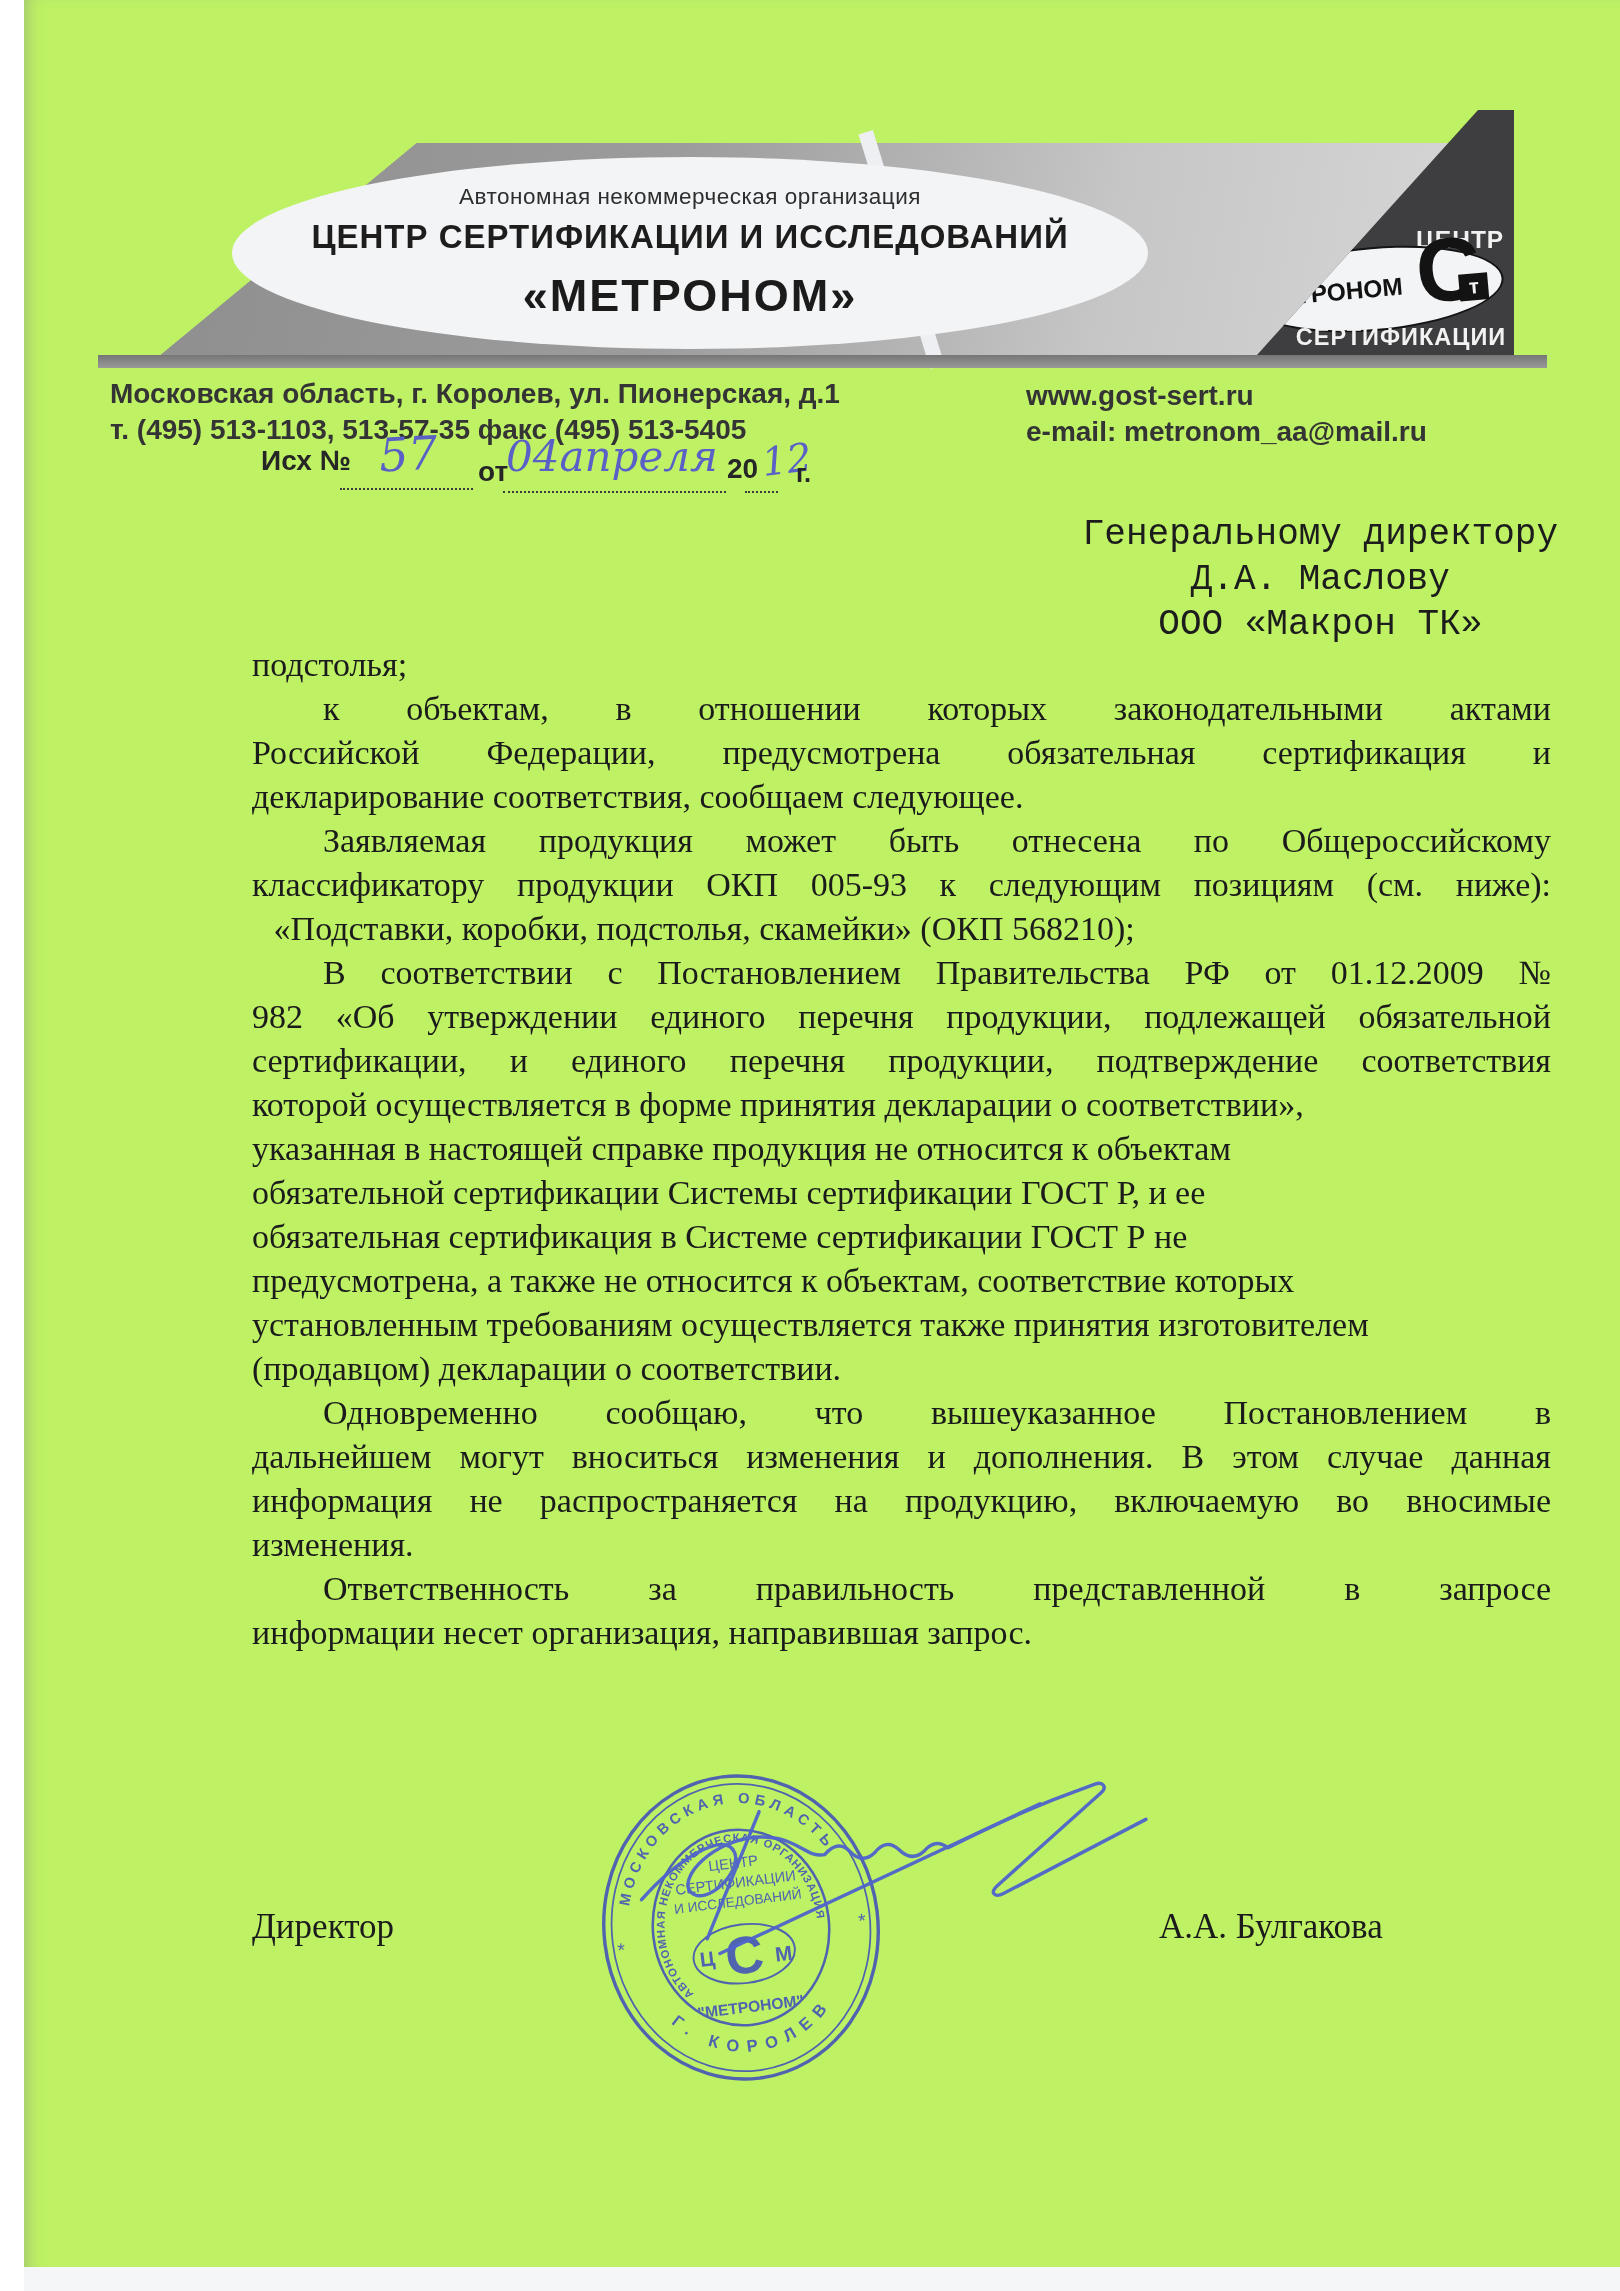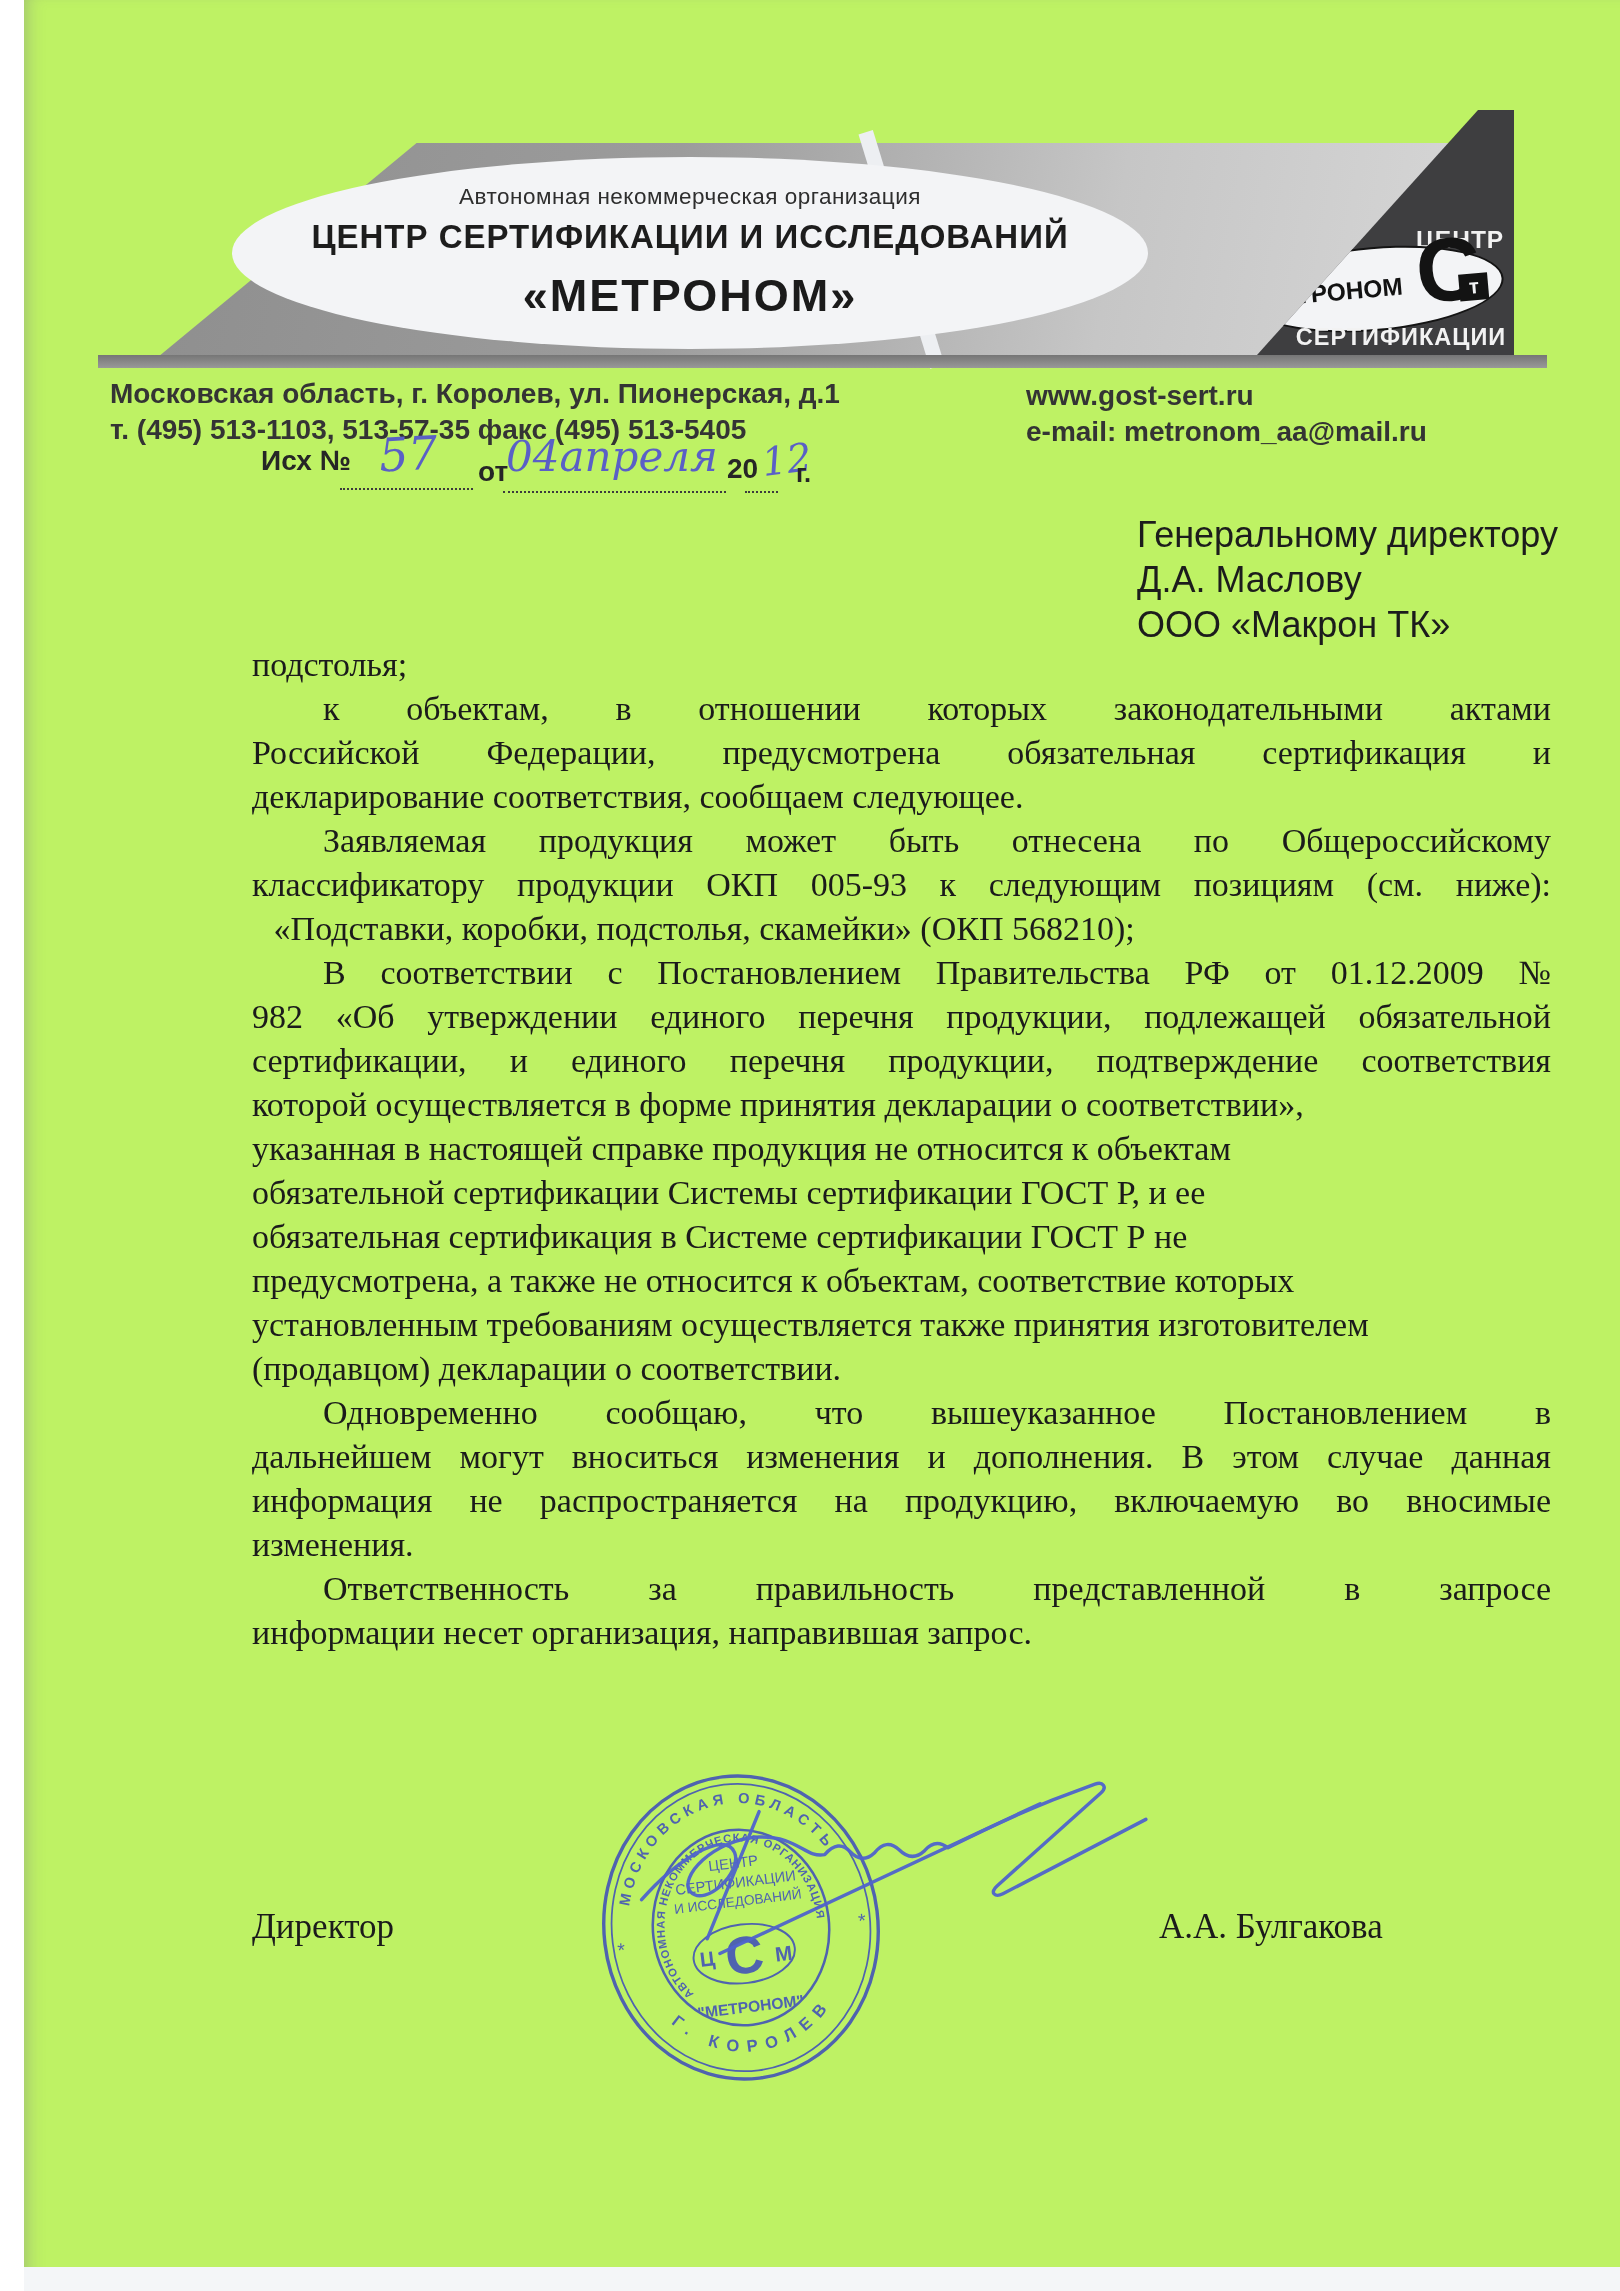--- a/index.html
+++ b/index.html
@@ -57,22 +57,22 @@
   .addr{position:absolute; font-weight:bold; color:#343434; font-size:28px; line-height:36px; white-space:nowrap;}
   #addr-left{left:86px; top:376px;}
   #addr-right{left:1002px; top:378px;}
 
   
   .plain{position:absolute; font-weight:bold; color:#262626; font-size:28px; white-space:nowrap;}
   .dots{position:absolute; height:0; border-bottom:2px dotted #3c3c3c;}
   .hand{position:absolute; font-family:"DejaVu Serif", serif; font-style:italic; color:#5a60c6; white-space:nowrap;}
 
   
-  #addressee{position:absolute; right:86px; top:512px; text-align:left;
-    font-family:Liberation Sans, sans-serif; font-size:36px; line-height:45px; color:#1c1c1c;}
+  #addressee{position:absolute; right:86px; top:512px; text-align:center;
+    font-family:Liberation Mono, monospace; font-size:36px; line-height:45px; color:#1c1c1c;}
 
   
   #body{position:absolute; left:228px; top:643px; width:1299px;}
   .ln{font-family:"Liberation Serif", serif; font-size:34px; line-height:44px; color:#1b1b1b;
       text-align:justify; text-align-last:justify; height:44px; white-space:nowrap;}
   .ln.rag{text-align-last:left;}
   .ln.ind{text-indent:71px;}
   .ln.ind-sm{text-indent:21.6px;}
 
   

